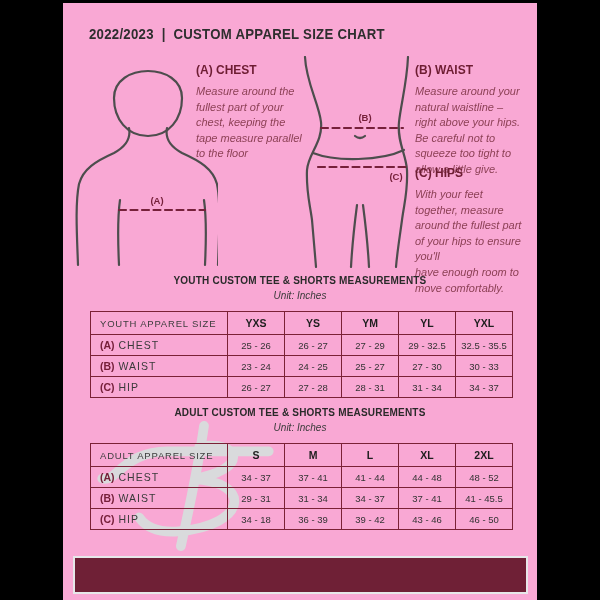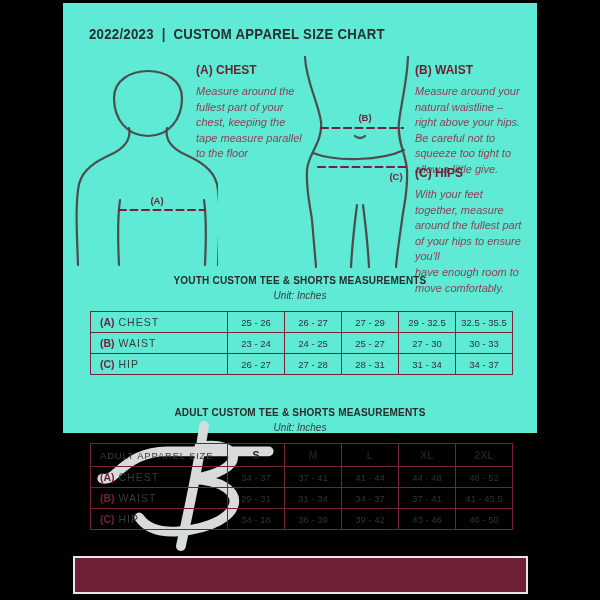--- a/index.html
+++ b/index.html
@@ -4,22 +4,22 @@
 <style>
   * { margin:0; padding:0; box-sizing:border-box; }
   html,body { width:600px; height:600px; }
   body {
     background:#000;
     font-family:"Liberation Sans", sans-serif;
     position:relative;
     overflow:hidden;
   }
   .page {
-    position:absolute; left:63px; top:3px; width:474px; height:430px;
-    background:#5eead4;
+    position:absolute; left:63px; top:3px; width:474px; height:597px;
+    background:#f9a8d4;
   }
 
   
   .hdr {
     position:absolute; left:0; top:12px; width:474px; height:36px;
     display:flex; align-items:center; justify-content:space-between;
     padding:0 26px;
   }
   .hdr-title {
     font-weight:bold; font-size:15px; color:#2e2e2e;
@@ -160,20 +160,28 @@
     <table class="size-table" style="top:308px;">
       <colgroup>
           <col style="width:137px">
           <col>
           <col>
           <col>
           <col>
           <col>
         </colgroup>
       <tbody>
+          <tr class="r-hdr">
+        <th class="c-first">YOUTH APPAREL SIZE</th>
+        <th class="c-size">YXS</th>
+        <th class="c-size">YS</th>
+        <th class="c-size">YM</th>
+        <th class="c-size">YL</th>
+        <th class="c-size">YXL</th>
+      </tr>
       <tr class="r-data">
         <td class="c-label"><span class="pfx">(A)</span> <span>CHEST</span></td>
         <td class="c-val">25 - 26</td>
         <td class="c-val">26 - 27</td>
         <td class="c-val">27 - 29</td>
         <td class="c-val">29 - 32.5</td>
         <td class="c-val">32.5 - 35.5</td>
       </tr>
       <tr class="r-data">
         <td class="c-label"><span class="pfx">(B)</span> <span>WAIST</span></td>

